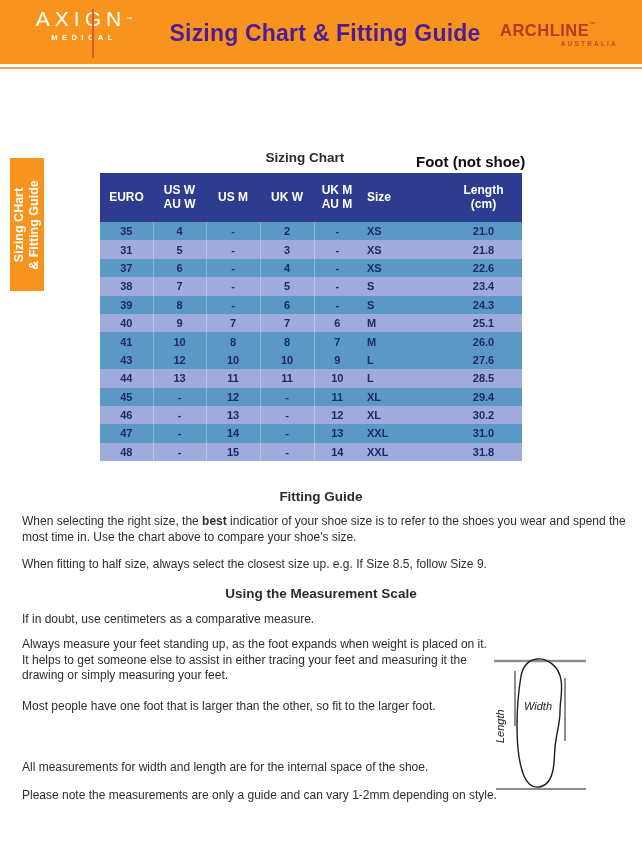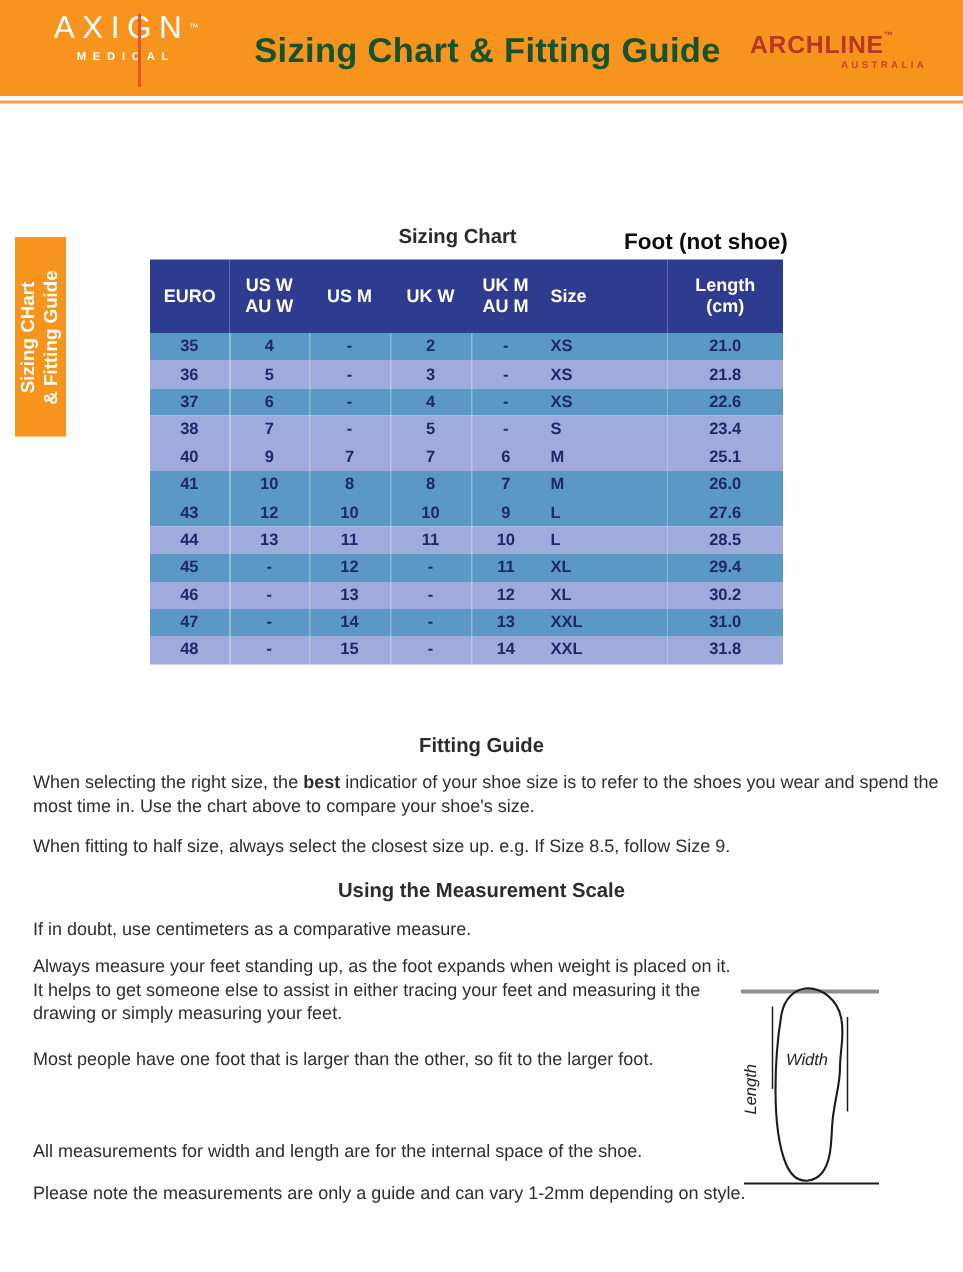--- a/index.html
+++ b/index.html
@@ -12,21 +12,21 @@
   .abs { position:absolute; }
 
   
   .header-bar { left:0; top:0; width:642px; height:64px; background:var(--orange); }
   .header-underline { left:0; top:67px; width:642px; height:2px; background:#F4A04A; }
   .axign-logo { left:28px; top:7px; width:112px; color:#fff; text-align:center; }
   .axign-name { font-size:21px; font-weight:400; letter-spacing:5px; line-height:24px; position:relative; }
   .axign-tm { font-size:6px; vertical-align:top; letter-spacing:0; }
   .axign-sub { font-size:7.5px; font-weight:bold; letter-spacing:4.5px; margin-top:2px; }
   .axign-line { position:absolute; left:64px; top:2px; width:2px; height:49px; background:var(--line-red); }
-  .page-title { left:140px; top:20px; width:370px; text-align:center; color:#14532d;
+  .page-title { left:140px; top:20px; width:370px; text-align:center; color:#4c1d95;
                 font-size:23px; font-weight:bold; letter-spacing:0.2px; }
   .archline-logo { left:500px; top:21px; width:124px; }
   .archline-name { font-size:16.5px; font-weight:bold; color:var(--arch-red); letter-spacing:0.5px; }
   .archline-tm { font-size:6px; vertical-align:top; }
   .archline-sub { font-size:6.5px; font-weight:bold; color:var(--arch-red2); letter-spacing:2.2px;
                   text-align:right; padding-right:6px; margin-top:0px; }
 
   
   .side-tab { left:10px; top:158px; width:34px; height:133px; background:var(--orange);
               display:flex; align-items:center; justify-content:center; }
@@ -130,21 +130,21 @@
       <tr class="row-main">
         <td>35</td>
         <td class="sep">4</td>
         <td class="sep">-</td>
         <td class="sep">2</td>
         <td class="sep">-</td>
         <td>XS</td>
         <td>21.0</td>
       </tr>
       <tr class="row-alt">
-        <td>36</td>
+        <td>31</td>
         <td class="sep">5</td>
         <td class="sep">-</td>
         <td class="sep">3</td>
         <td class="sep">-</td>
         <td>XS</td>
         <td>21.8</td>
       </tr>
       <tr class="row-main">
         <td>37</td>
         <td class="sep">6</td>
@@ -155,20 +155,29 @@
         <td>22.6</td>
       </tr>
       <tr class="row-alt">
         <td>38</td>
         <td class="sep">7</td>
         <td class="sep">-</td>
         <td class="sep">5</td>
         <td class="sep">-</td>
         <td>S</td>
         <td>23.4</td>
+      </tr>
+      <tr class="row-main">
+        <td>39</td>
+        <td class="sep">8</td>
+        <td class="sep">-</td>
+        <td class="sep">6</td>
+        <td class="sep">-</td>
+        <td>S</td>
+        <td>24.3</td>
       </tr>
       <tr class="row-alt">
         <td>40</td>
         <td class="sep">9</td>
         <td class="sep">7</td>
         <td class="sep">7</td>
         <td class="sep">6</td>
         <td>M</td>
         <td>25.1</td>
       </tr>

